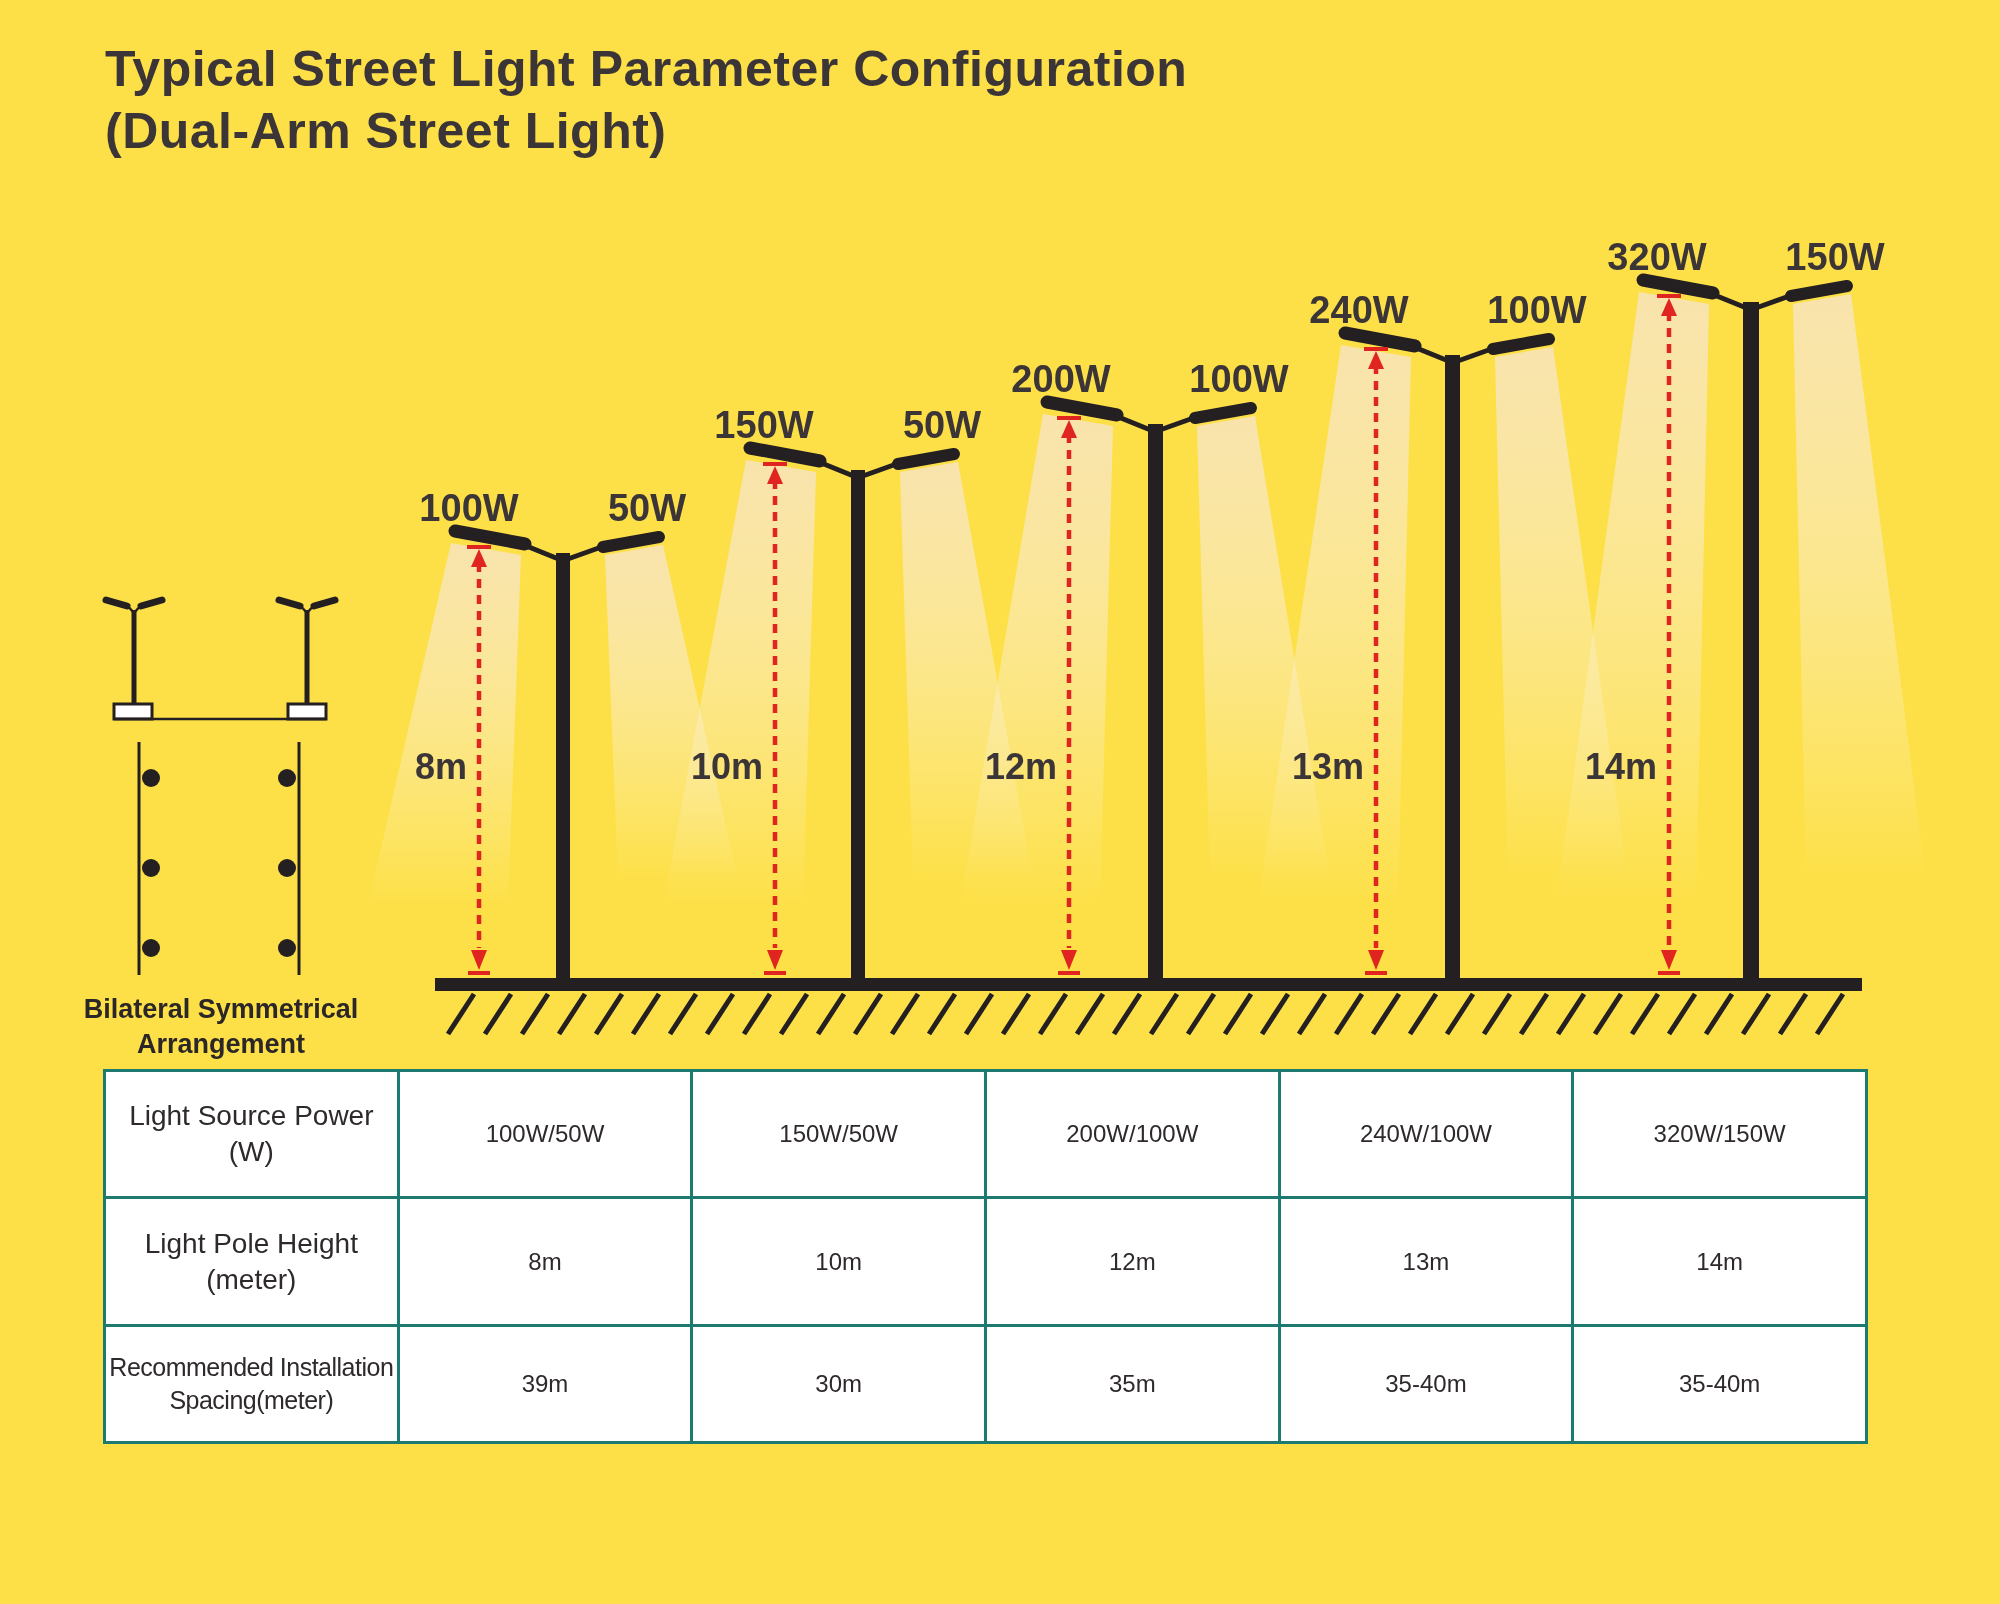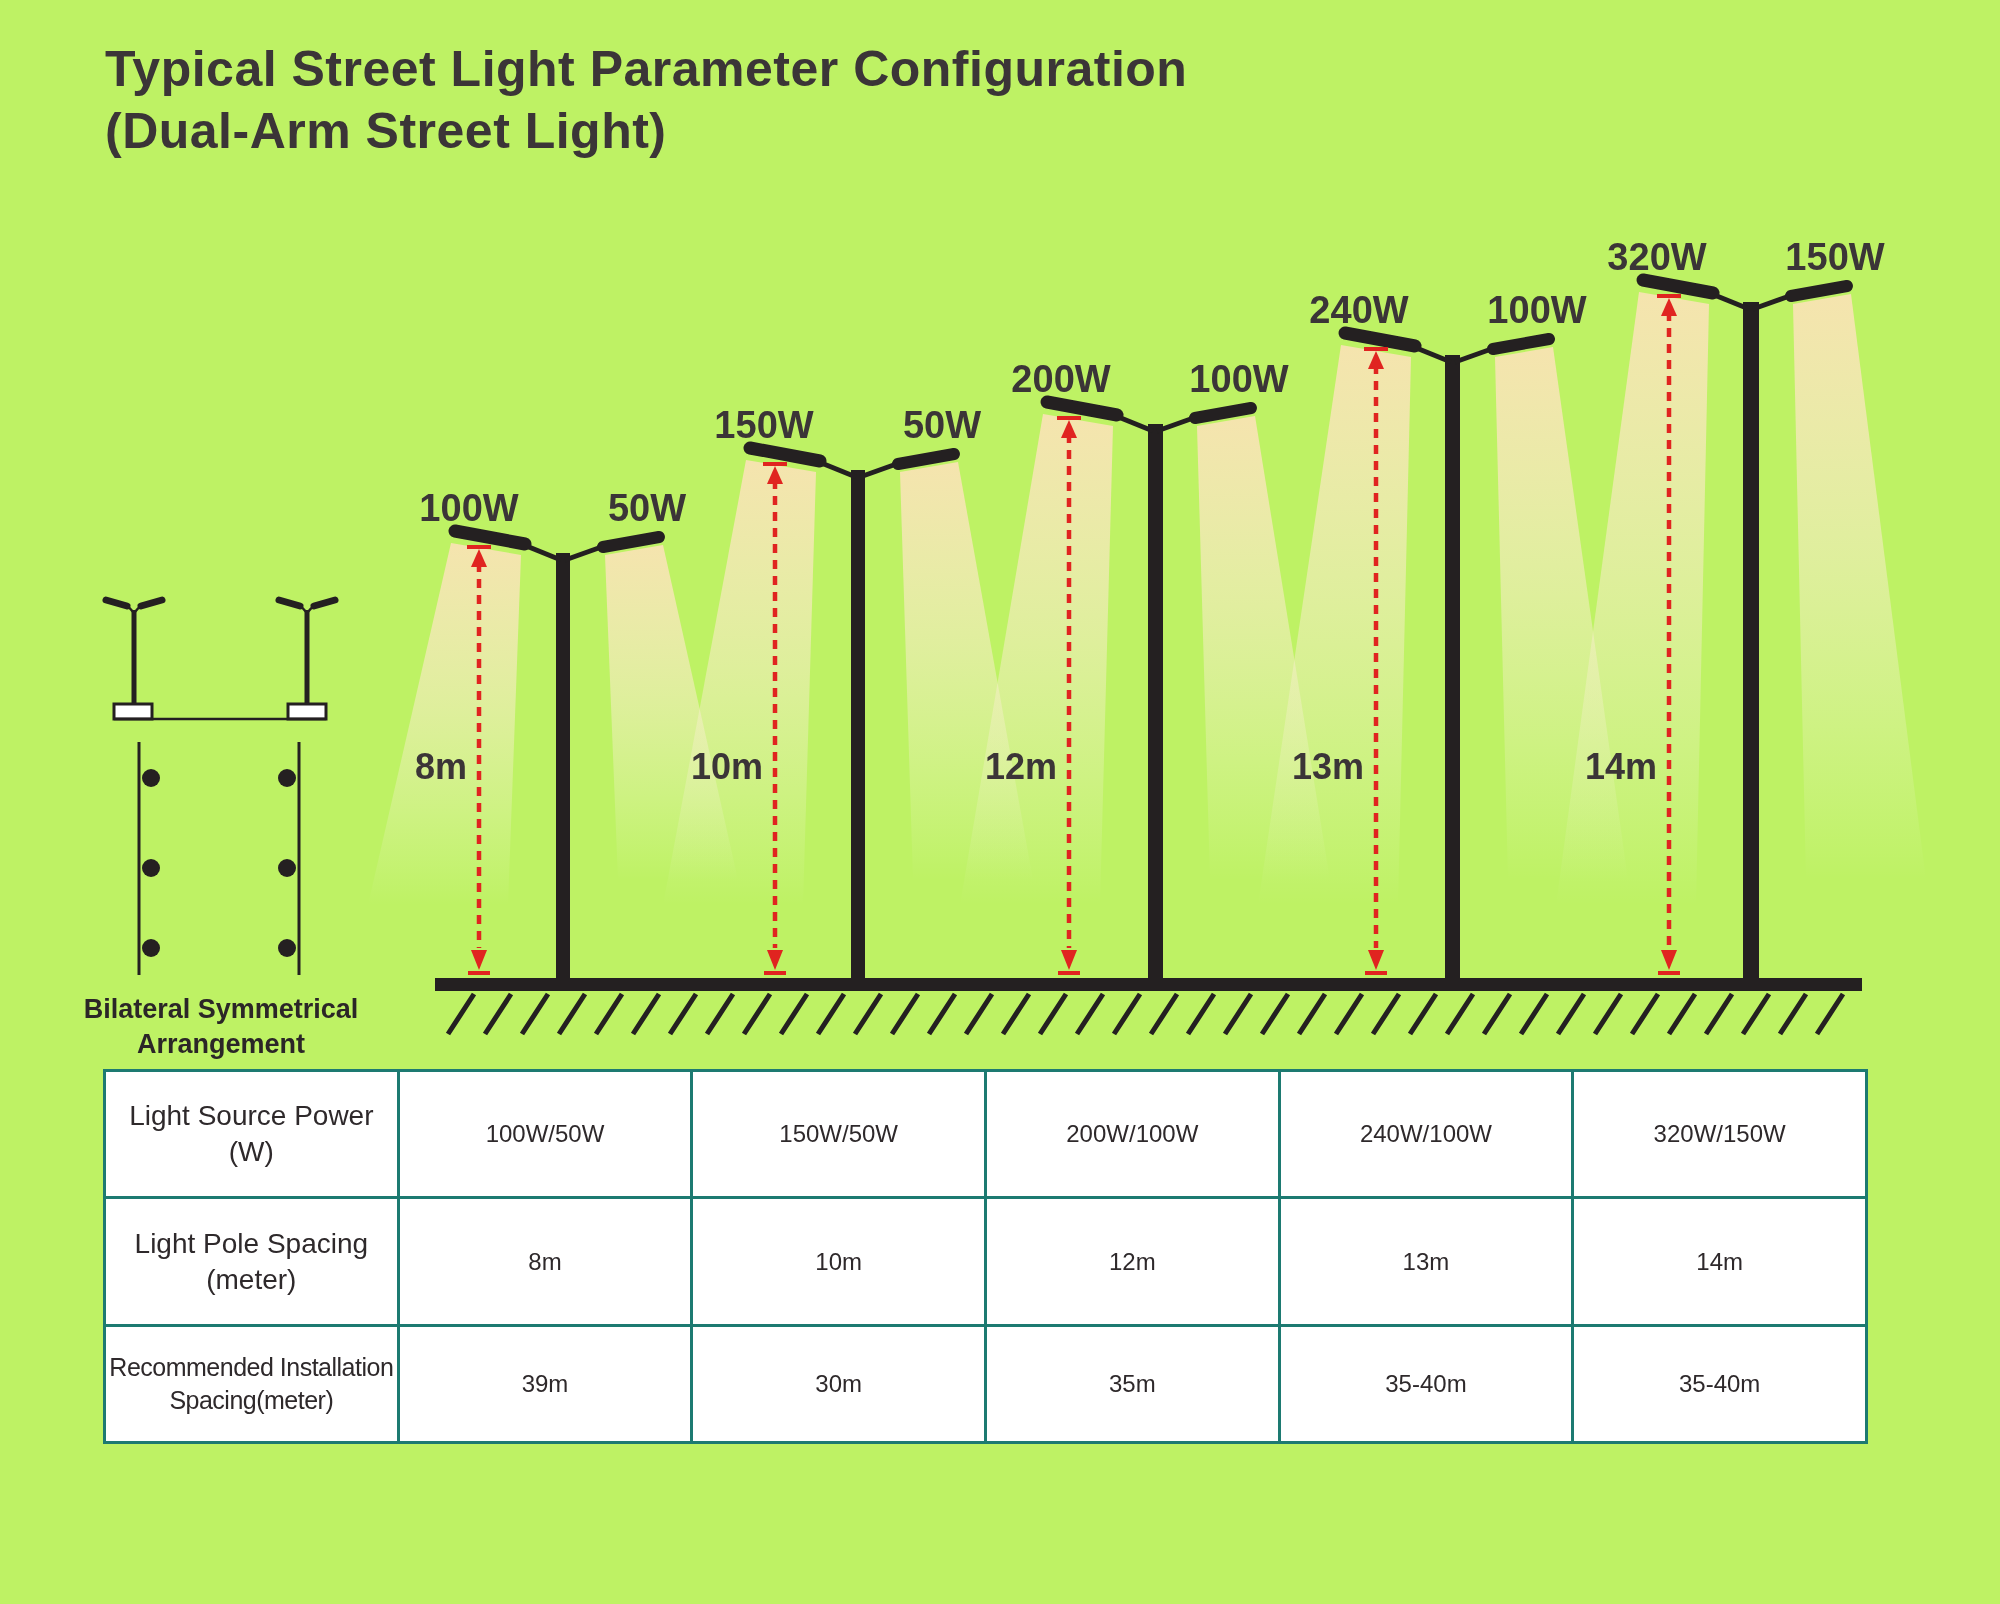--- a/index.html
+++ b/index.html
@@ -1,16 +1,16 @@
 <!DOCTYPE html>
 <html><head>
 <meta charset="utf-8">
 <style>
   html,body{margin:0;padding:0;background:#ffffff;}
-  #page{position:relative;width:2000px;height:1604px;background:#bef264;overflow:hidden;
+  #page{position:relative;width:2000px;height:1604px;background:#fde047;overflow:hidden;
         font-family:"Liberation Sans",sans-serif;color:#3a3335;}
   
   #title{position:absolute;left:105px;top:38px;font-weight:700;font-size:50px;
          line-height:62px;color:#3b3537;letter-spacing:.5px;}
   
   #scene{position:absolute;left:0;top:0;width:2000px;height:1604px;}
   svg text{font-family:"Liberation Sans",sans-serif;}
   .power-label{font-size:38px;font-weight:700;fill:#3b3537;}
   .height-label{font-size:36px;font-weight:700;fill:#3b3537;}
   .caption-text{font-size:27px;font-weight:700;fill:#2b2627;}
@@ -200,21 +200,21 @@
         <span class="l2">(W)</span>
       </td>
       <td class="cell-value">100W/50W</td>
       <td class="cell-value">150W/50W</td>
       <td class="cell-value">200W/100W</td>
       <td class="cell-value">240W/100W</td>
       <td class="cell-value">320W/150W</td>
     </tr>
     <tr>
       <td class="row-label">
-        <span>Light Pole Spacing</span>
+        <span>Light Pole Height</span>
         <span class="l2">(meter)</span>
       </td>
       <td class="cell-value">8m</td>
       <td class="cell-value">10m</td>
       <td class="cell-value">12m</td>
       <td class="cell-value">13m</td>
       <td class="cell-value">14m</td>
     </tr>
     <tr>
       <td class="row-label row-label-small">

